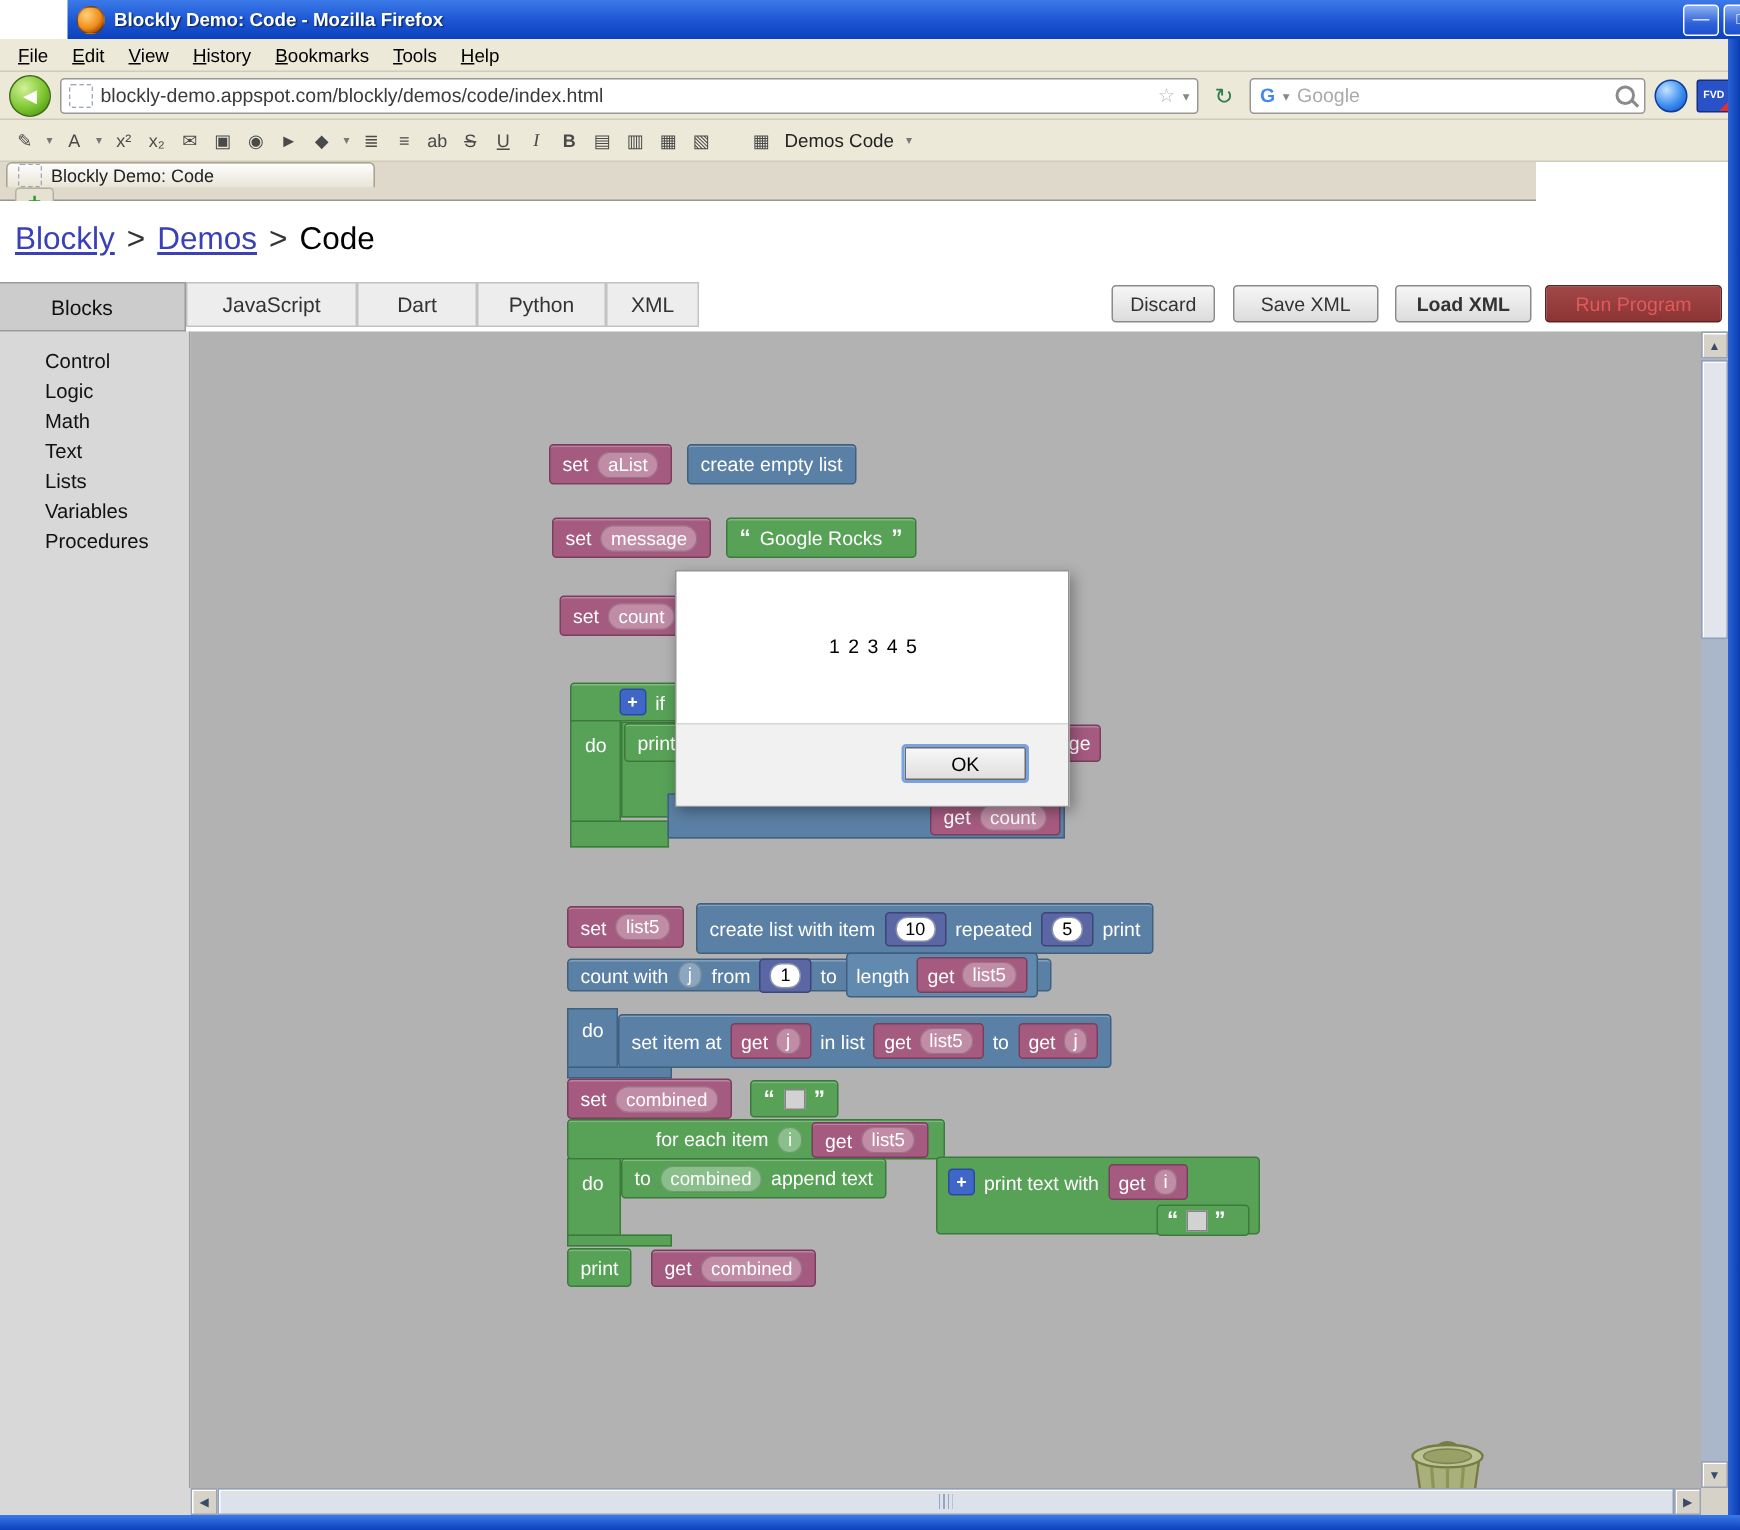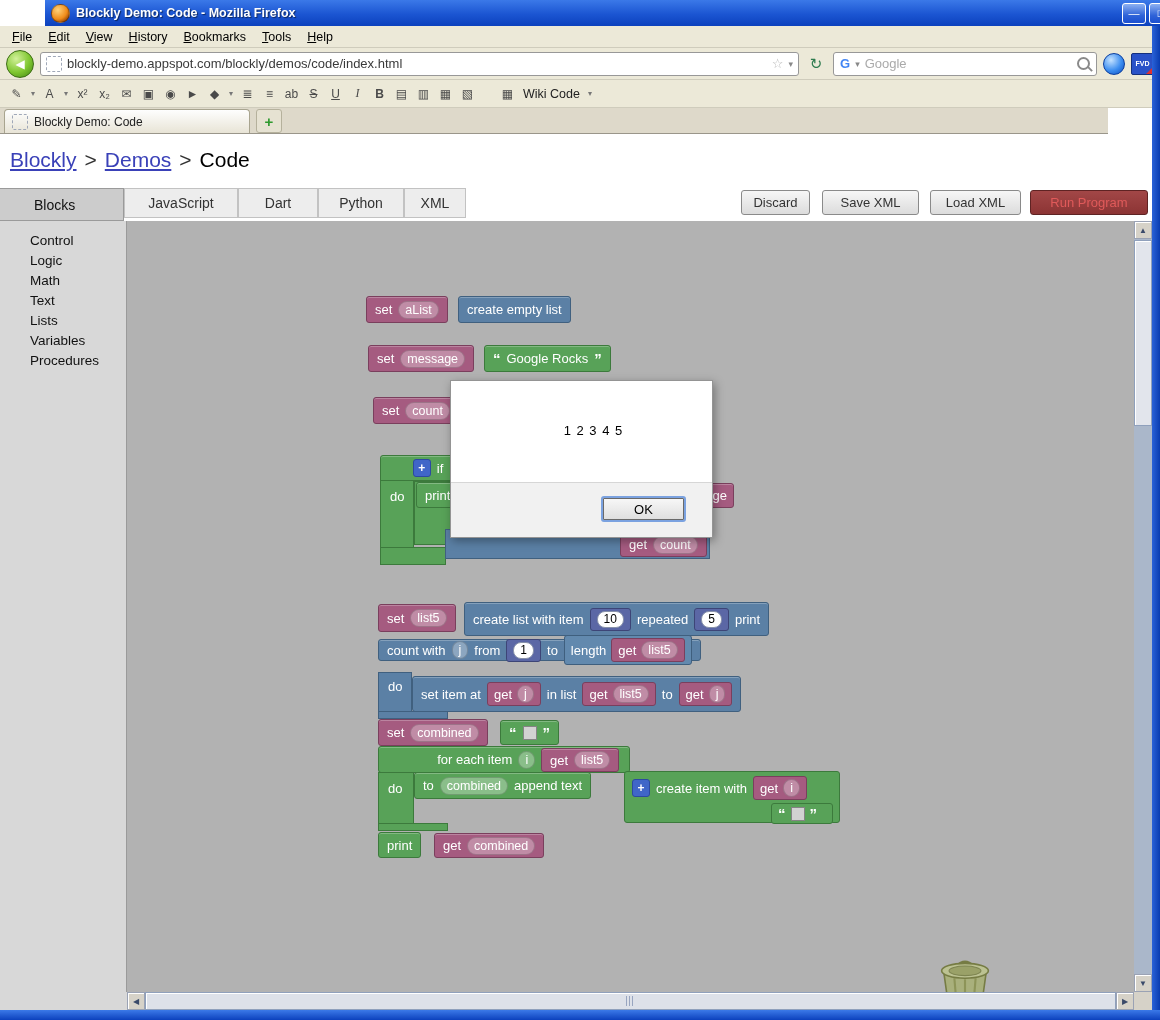--- a/index.html
+++ b/index.html
@@ -50,22 +50,22 @@
   .formatbar{position:absolute;left:0;top:80px;width:1160px;height:28px;background:#ece9d8;
     border-bottom:1px solid #cfccbc;display:flex;align-items:center;padding-left:6px;box-sizing:border-box;gap:1px;}
   .tbi{min-width:19px;height:19px;display:flex;align-items:center;justify-content:center;
     color:#4a4a4a;font-size:12px;padding:0 1px;}
   .tbi.caret{min-width:8px;font-size:8px;color:#777;}
   .tbi.strike{text-decoration:line-through;}
   .tbi.under{text-decoration:underline;}
   .tbi.ital{font-style:italic;font-family:"Liberation Serif",serif;}
   .tbi.bold{font-weight:bold;}
   .wiki-group{display:flex;align-items:center;gap:5px;margin-left:18px;font-size:12.5px;color:#222;}
-  .tabbarrow{position:absolute;left:0;top:108px;width:1108px;height:26px;background:#ded9ca;
-    border-bottom:1px solid #9a968a;display:flex;align-items:flex-end;padding-left:4px;box-sizing:border-box;}
+  .tabbarrow{position:absolute;left:0;top:108px;width:1024px;height:26px;background:#ded9ca;
+    border-bottom:1px solid #9a968a;display:flex;padding-left:4px;box-sizing:border-box;flex-direction:column;}
   .btab{width:246px;height:24px;background:linear-gradient(180deg,#fefefe,#e8e4d6);
     border:1px solid #a8a48f;border-bottom:none;border-radius:4px 4px 0 0;
     display:flex;align-items:center;gap:6px;padding:0 7px;box-sizing:border-box;font-size:12px;color:#222;}
   .newtab-btn{width:24px;height:22px;margin-left:6px;display:flex;align-items:center;justify-content:center;
     background:#e6e2d2;border:1px solid #b5b19c;border-radius:3px;color:#2f9a2f;font-weight:bold;font-size:15px;}
 
   
   .content{position:absolute;left:0;top:134px;width:1160px;height:876px;background:#fff;}
   .crumb{position:absolute;left:10px;top:14px;font-size:21px;color:#000;}
   .crumb a{color:#3a41b8;text-decoration:underline;}
@@ -123,21 +123,21 @@
   .n-grn{background:#58a258;border-color:#3c7a3c;}
   .mut{width:16px;height:16px;border-radius:3px;background:#4066c8;border:1px solid #2c49a0;color:#fff;
     display:flex;align-items:center;justify-content:center;font-size:12px;font-weight:bold;line-height:1;flex:none;}
   .qmark{font-size:15px;font-weight:bold;line-height:1;}
   .emptyfield{width:12px;height:12px;background:#d2d2d2;border:1px solid #848484;flex:none;}
   .spine-label{display:block;padding:8px 0 0 9px;}
 
   
   .dialog{position:absolute;left:450px;top:246px;width:261px;height:156px;background:#fff;
     border:1px solid #949494;box-shadow:2px 3px 9px rgba(0,0,0,.35);z-index:60;}
-  .dlg-msg{position:absolute;top:42px;left:12px;width:100%;text-align:center;font-size:13px;color:#000;letter-spacing:1px;}
+  .dlg-msg{position:absolute;top:42px;left:1px;width:100%;text-align:center;font-size:13px;color:#000;letter-spacing:1px;}
   .dlg-footer{position:absolute;left:0;bottom:0;width:100%;height:55px;background:#f1f1f1;border-top:1px solid #d6d6d6;box-sizing:border-box;}
   .ok-btn{position:absolute;left:150px;top:13px;width:85px;height:26px;box-sizing:border-box;
     background:linear-gradient(180deg,#f8f8f8,#dedede);border:2px solid #7ba2e0;border-radius:3px;
     box-shadow:inset 0 0 0 1px #6a6a6a;display:flex;align-items:center;justify-content:center;font-size:13px;color:#000;}
 
   .trash{position:absolute;left:933px;top:823px;width:64px;height:68px;}
 </style>
 </head>
 <body>
 
@@ -201,21 +201,21 @@
     <span class="tbi strike">S</span>
     <span class="tbi under">U</span>
     <span class="tbi ital">I</span>
     <span class="tbi bold">B</span>
     <span class="tbi">▤</span>
     <span class="tbi">▥</span>
     <span class="tbi">▦</span>
     <span class="tbi">▧</span>
     <span class="wiki-group">
       <span class="tbi">▦</span>
-      <span>Wiki Code</span>
+      <span>Demos Code</span>
       <span class="tbi caret">▾</span>
     </span>
   </div>
 
   <div class="tabbarrow">
     <span class="btab">
       <span class="favbox"></span>
       <span>Blockly Demo: Code</span>
     </span>
     <span class="newtab-btn">+</span>
@@ -239,21 +239,21 @@
     <div class="cat" style="top:196px;">Variables</div>
     <div class="cat" style="top:216px;">Procedures</div>
 
     <div class="lang-tab" style="left:124px;width:114px;">JavaScript</div>
     <div class="lang-tab" style="left:238px;width:80px;">Dart</div>
     <div class="lang-tab" style="left:318px;width:86px;">Python</div>
     <div class="lang-tab" style="left:404px;width:62px;">XML</div>
 
     <div class="pbtn" style="left:741px;width:69px;">Discard</div>
     <div class="pbtn" style="left:822px;width:97px;">Save XML</div>
-    <div class="pbtn" style="left:930px;width:91px;">Load XML</div>
+    <div class="pbtn" style="left:930px;width:91px;font-weight:bold;">Load XML</div>
     <div class="pbtn run" style="left:1030px;width:118px;">Run Program</div>
 
     <div class="blk c-mag" style="left:366px;top:162px;height:27px;">
       <span>set</span>
       <span class="pill">aList</span>
     </div>
     <div class="blk c-blu" style="left:458px;top:162px;height:27px;">
       <span>create empty list</span>
     </div>
 
@@ -371,21 +371,21 @@
       <span class="spine-label">do</span>
     </div>
     <div class="blk c-grn" style="left:414px;top:638px;height:27px;">
       <span>to</span>
       <span class="pill">combined</span>
       <span>append text</span>
     </div>
     <div class="shape c-grn" style="left:624px;top:637px;width:216px;height:52px;border-radius:3px;">
       <div style="display:flex;align-items:center;gap:6px;padding:4px 7px 0 7px;">
         <span class="mut">+</span>
-        <span>create item with</span>
+        <span>print text with</span>
         <span class="nest n-mag">
           <span>get</span>
           <span class="pill">i</span>
         </span>
       </div>
       <div class="nest n-grn" style="margin:3px 0 0 146px;width:62px;">
         <span class="qmark">“</span>
         <span class="emptyfield"></span>
         <span class="qmark">”</span>
       </div>

